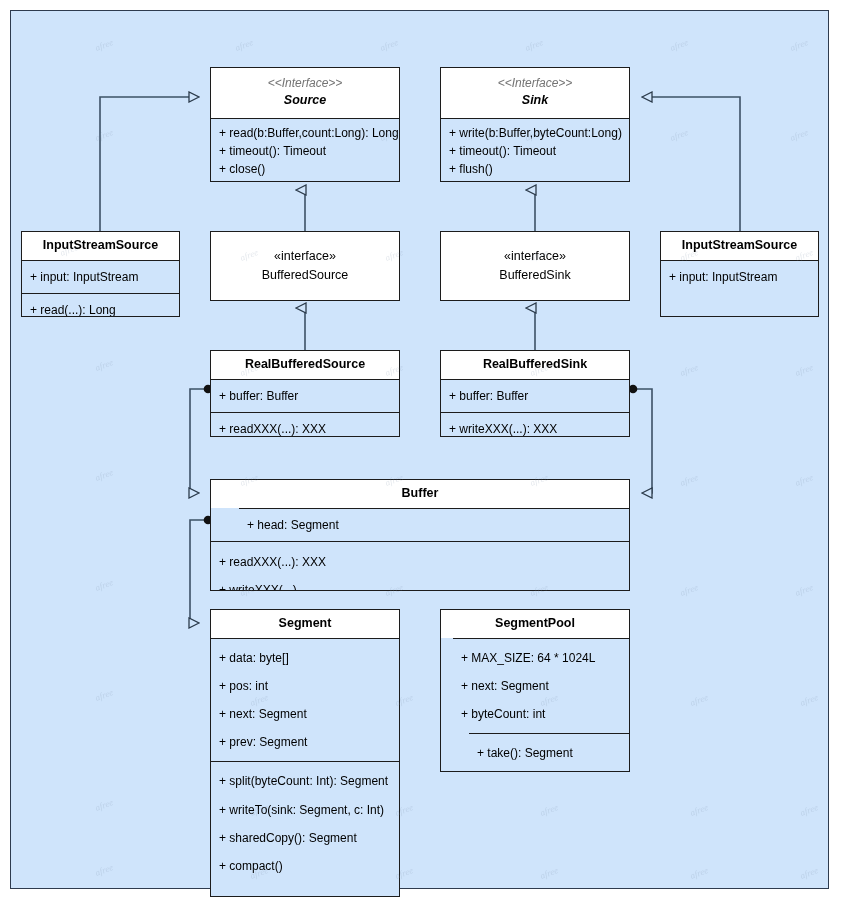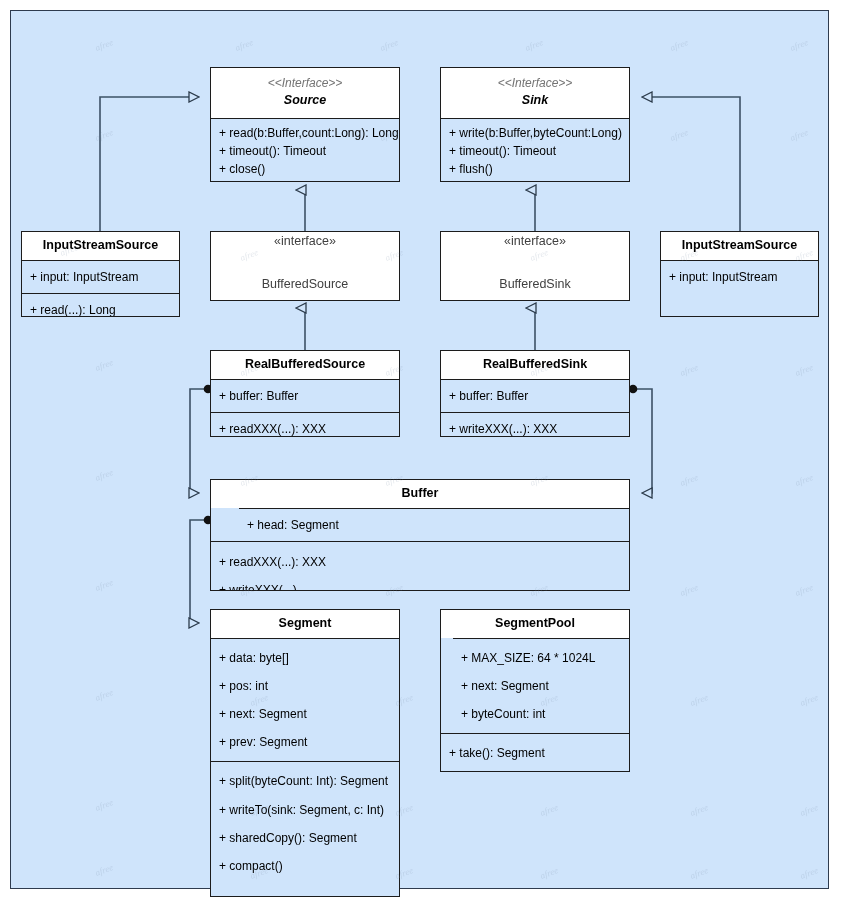--- a/index.html
+++ b/index.html
@@ -82,25 +82,25 @@
   }
   .spaced .member {
     padding: 6px 0 6px 0;
   }
   
   .iface-plain {
     background: #ffffff;
     display: flex;
     flex-direction: column;
     align-items: center;
+    justify-content: center;
     text-align: center;
     font-size: 12.5px;
     line-height: 1.5;
-    color: #404040;
-    gap: 24px;
+    color: #000000;
   }
   .iface-plain .guill {
     font-style: normal;
   }
   .wm {
     position: absolute;
     font-size: 9px;
     color: rgba(120,140,165,0.20);
     font-family: "Liberation Serif", serif;
     font-style: italic;
@@ -273,21 +273,21 @@
 
 <div class="uml-box" style="left:440px; top:609px; width:190px; height:163px;">
   <div class="compartment title-bar">
     <span class="title-name">SegmentPool</span>
   </div>
   <div class="compartment attrs divider spaced" style="padding-top:5px;padding-bottom:5px;margin-left:12px;">
     <div class="member">+ MAX_SIZE: 64 * 1024L</div>
     <div class="member">+ next: Segment</div>
     <div class="member">+ byteCount: int</div>
   </div>
-  <div class="compartment ops divider spaced" style="padding-top:5px;padding-bottom:5px;">
+  <div class="compartment ops divider spaced" style="padding-top:5px;padding-bottom:5px;margin-left:28px;">
     <div class="member">+ take(): Segment</div>
     <div class="member">+ recycle(s: Segment)</div>
   </div>
 </div>
 
 <div id="watermarks">
     <div class="wm" style="left: 95px; top: 40px;">afree</div>
     <div class="wm" style="left: 235px; top: 40px;">afree</div>
     <div class="wm" style="left: 380px; top: 40px;">afree</div>
     <div class="wm" style="left: 525px; top: 40px;">afree</div>

